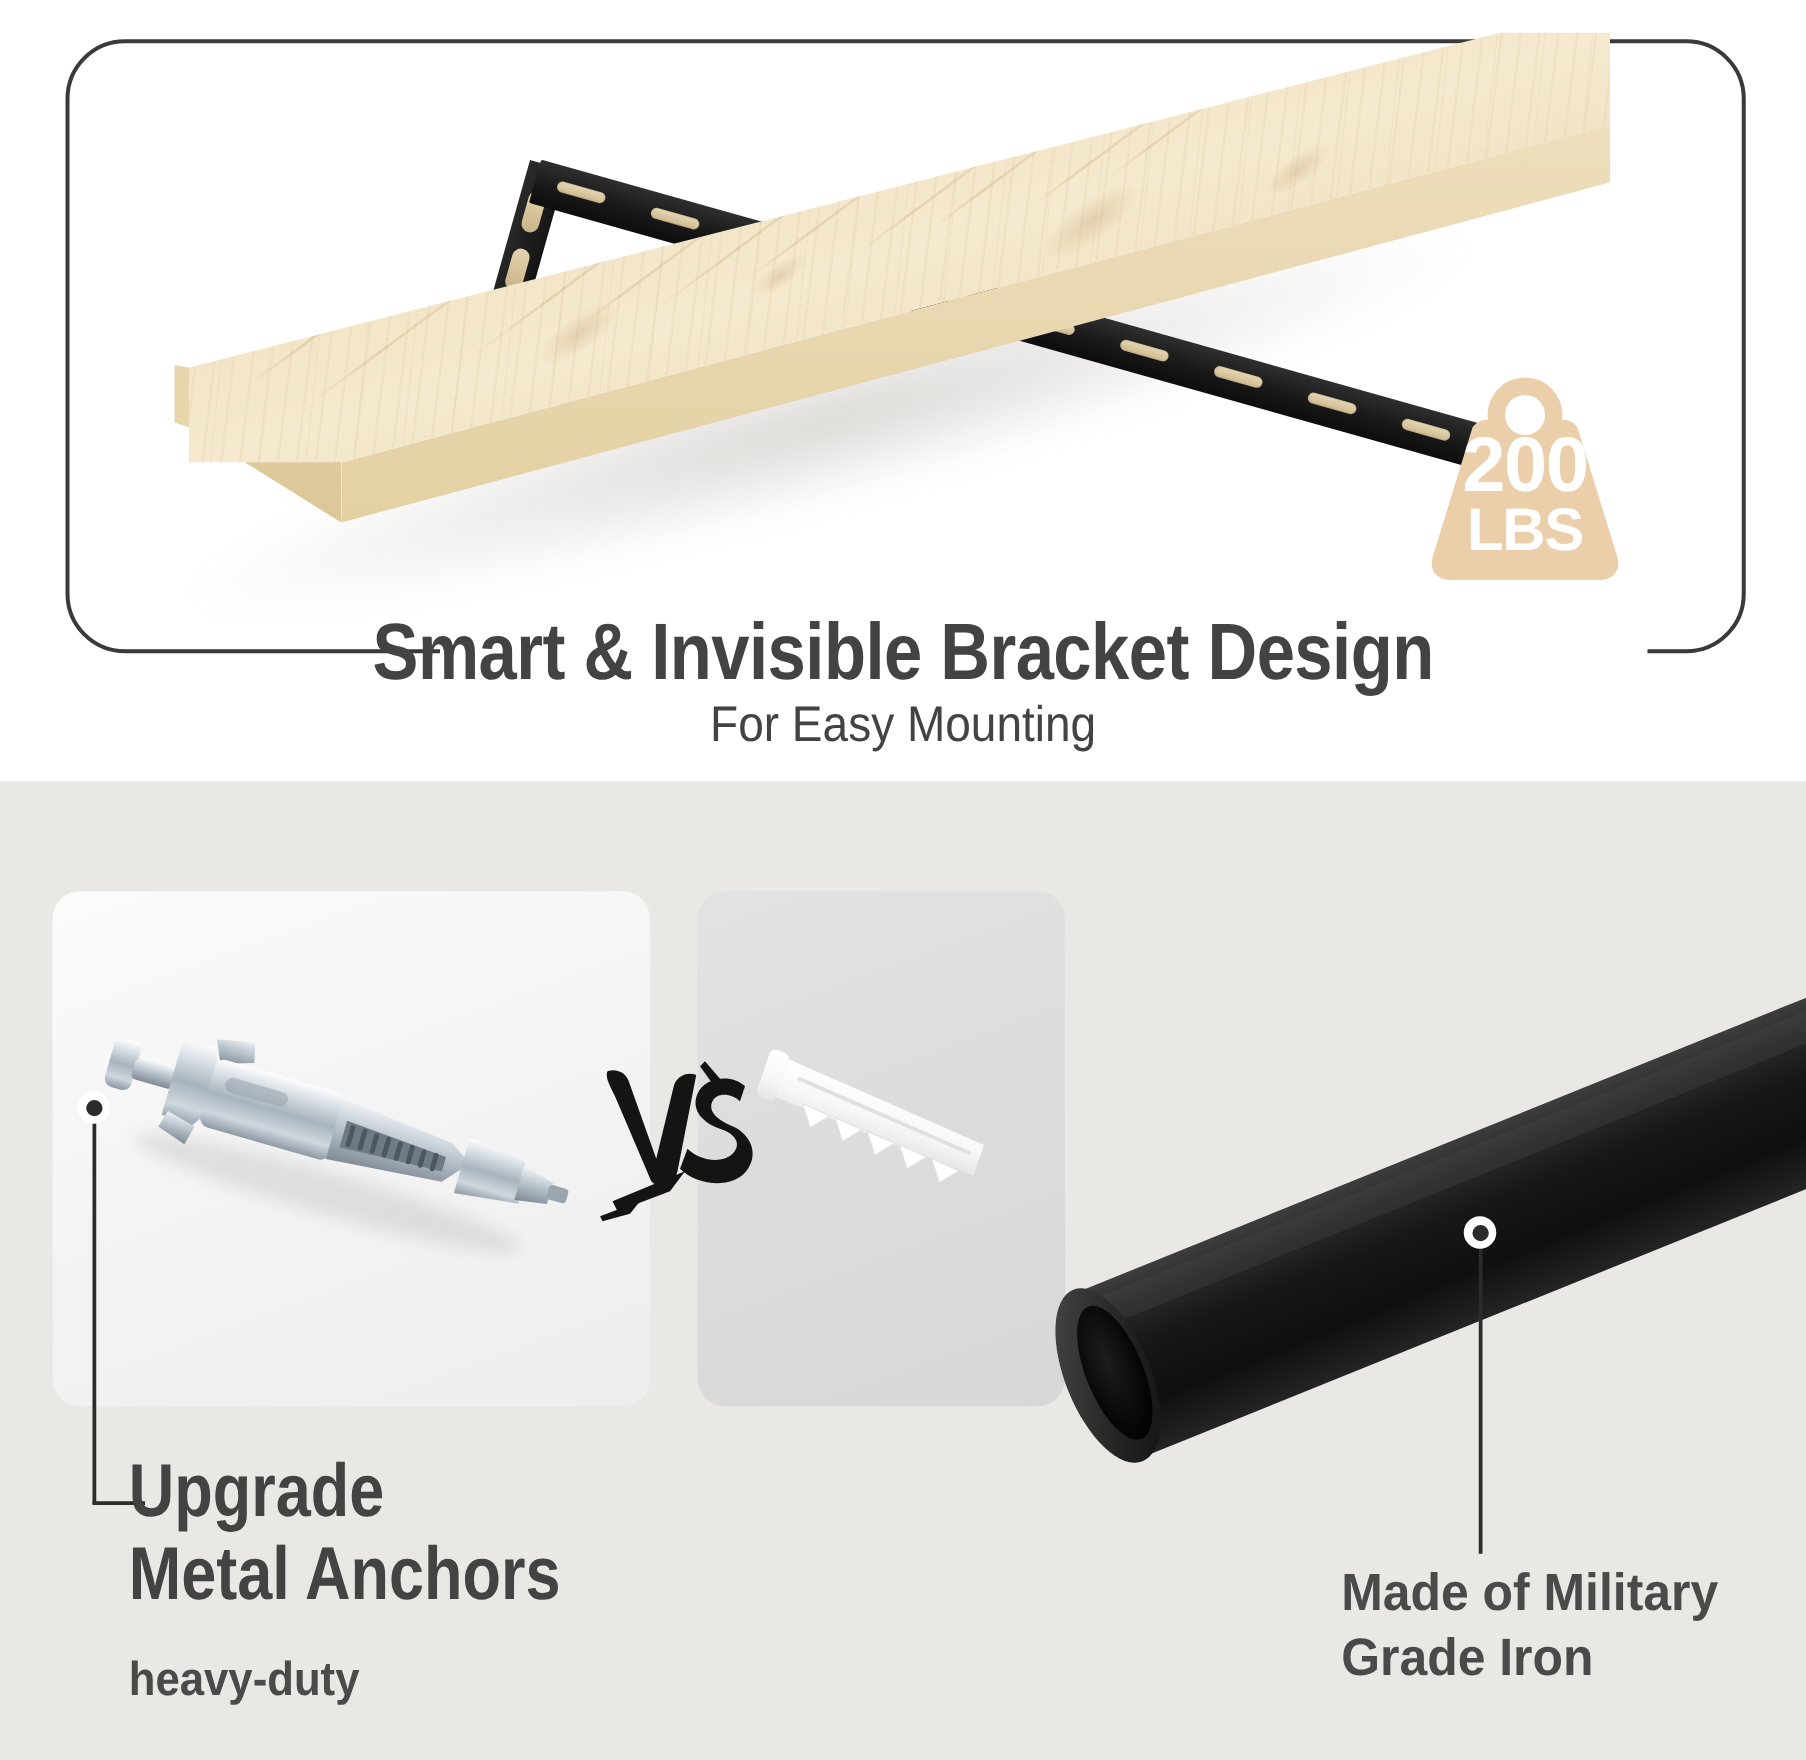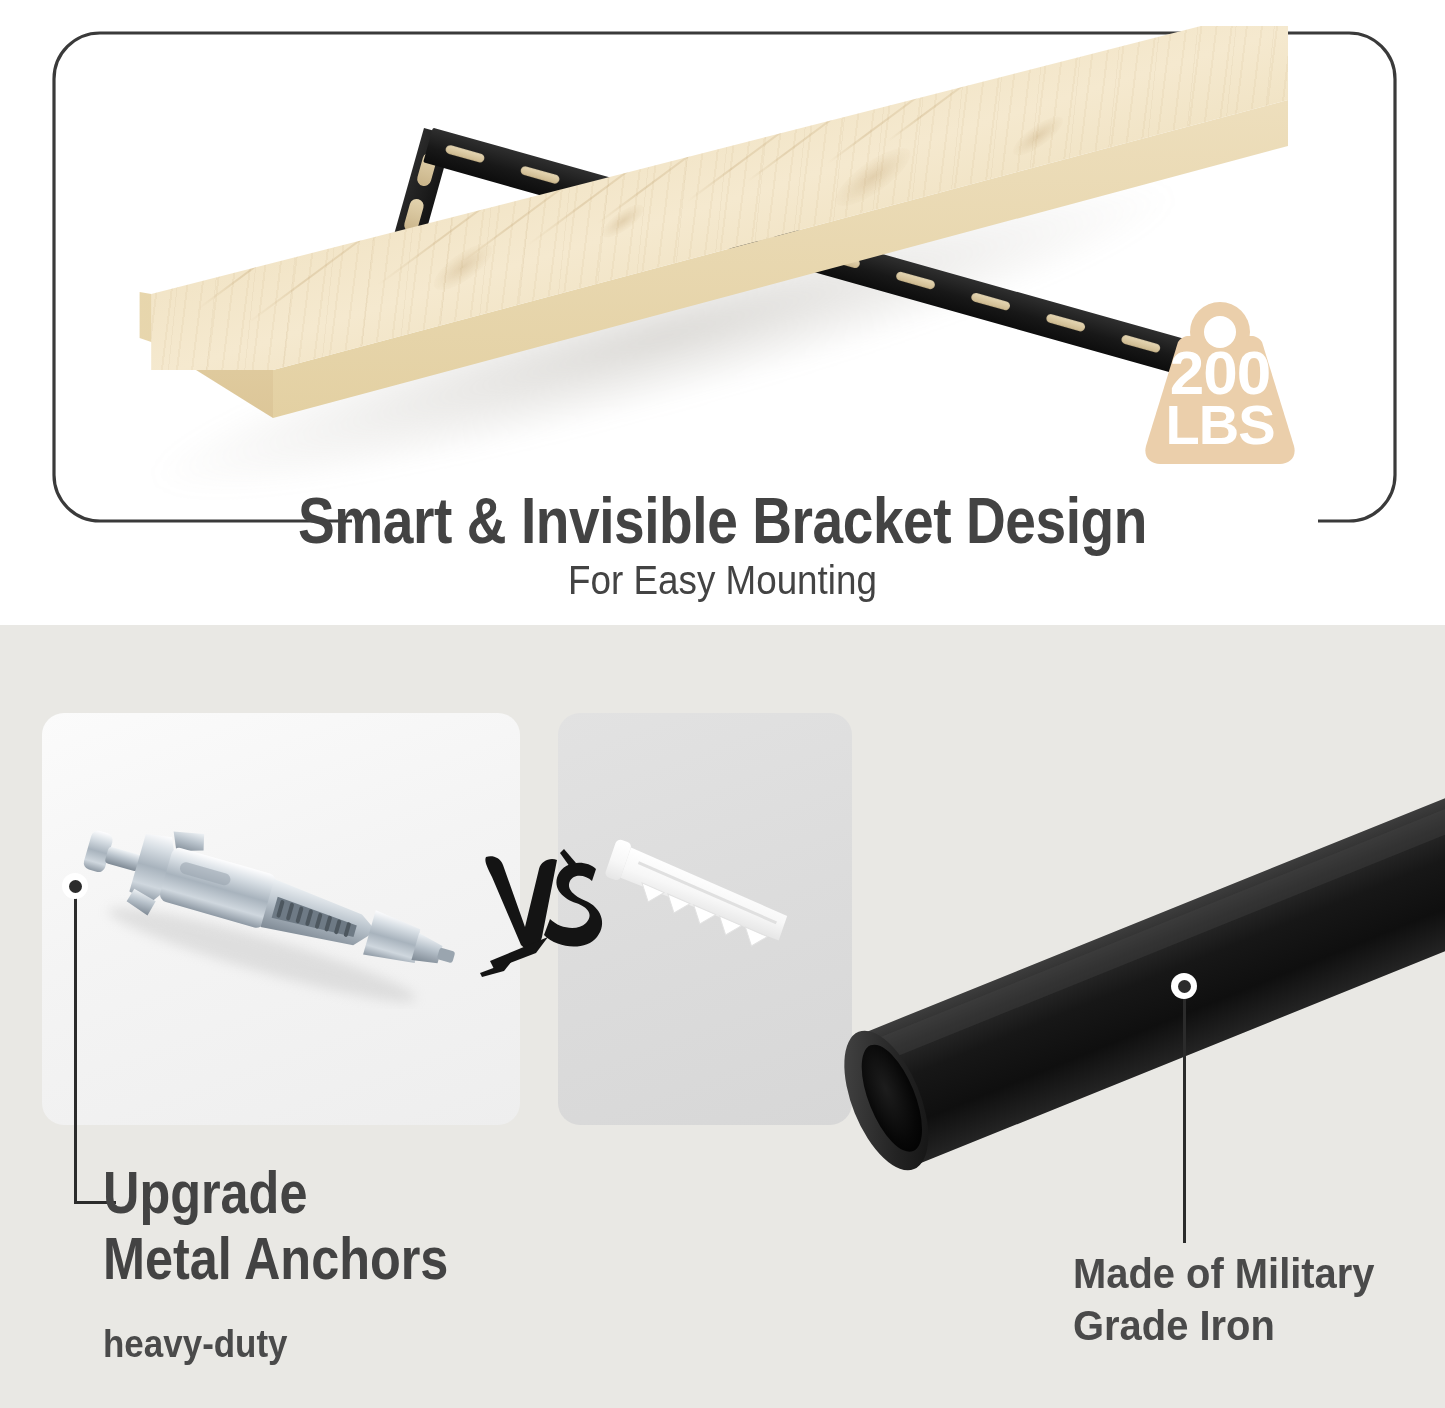--- a/index.html
+++ b/index.html
@@ -108,21 +108,21 @@
   #weight-badge{
     position:absolute; left:1126px; top:288px; width:188px; height:180px;
   }
   #weight-badge svg{ position:absolute; left:0; top:0; }
   .badge-text{
     position:absolute; left:0; width:188px; text-align:center;
     color:#ffffff; font-weight:bold; letter-spacing:-1px;
     font-family:"Liberation Sans", sans-serif;
   }
   #badge-value{ top:56px; font-size:62px; line-height:58px; }
-  #badge-unit { top:114px; font-size:56px; line-height:46px; }
+  #badge-unit { top:114px; font-size:48px; line-height:46px; }
 
   
   #title-main{
     position:absolute; left:0; top:488px; width:1445px; text-align:center;
     font-size:64px; line-height:66px; font-weight:bold;
     color:#434343; letter-spacing:-.5px;
     font-family:"Liberation Sans Narrow","Liberation Sans", sans-serif;
     transform:scaleX(.86); transform-origin:center center;
     white-space:nowrap;
   }

